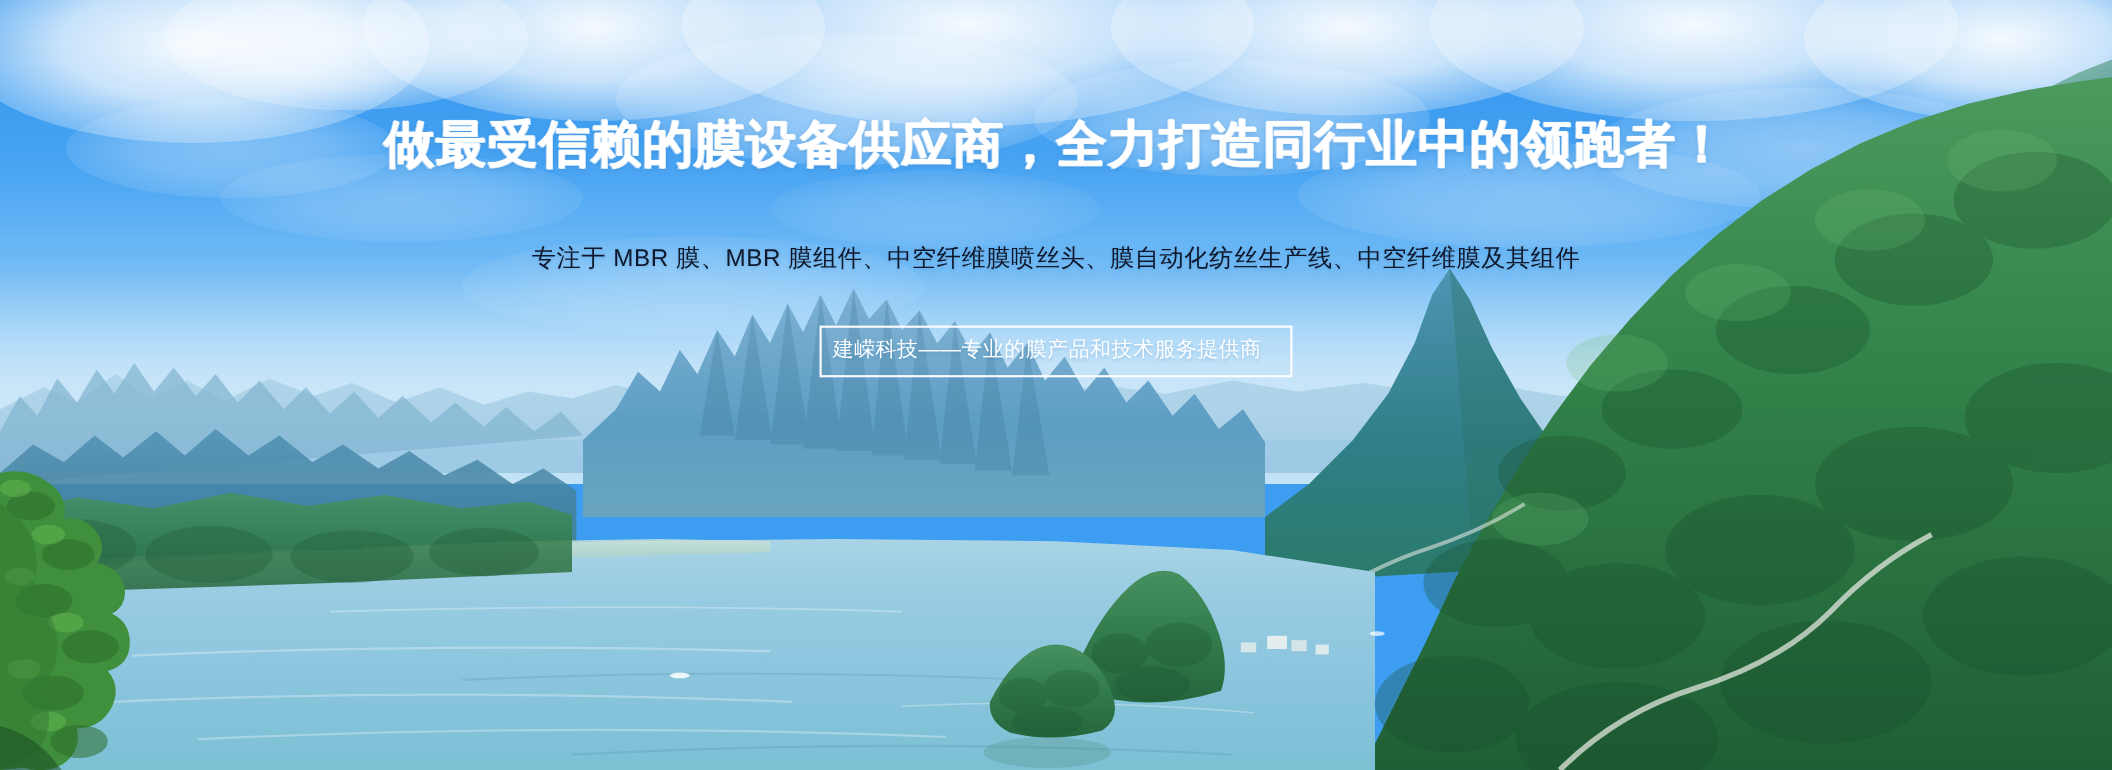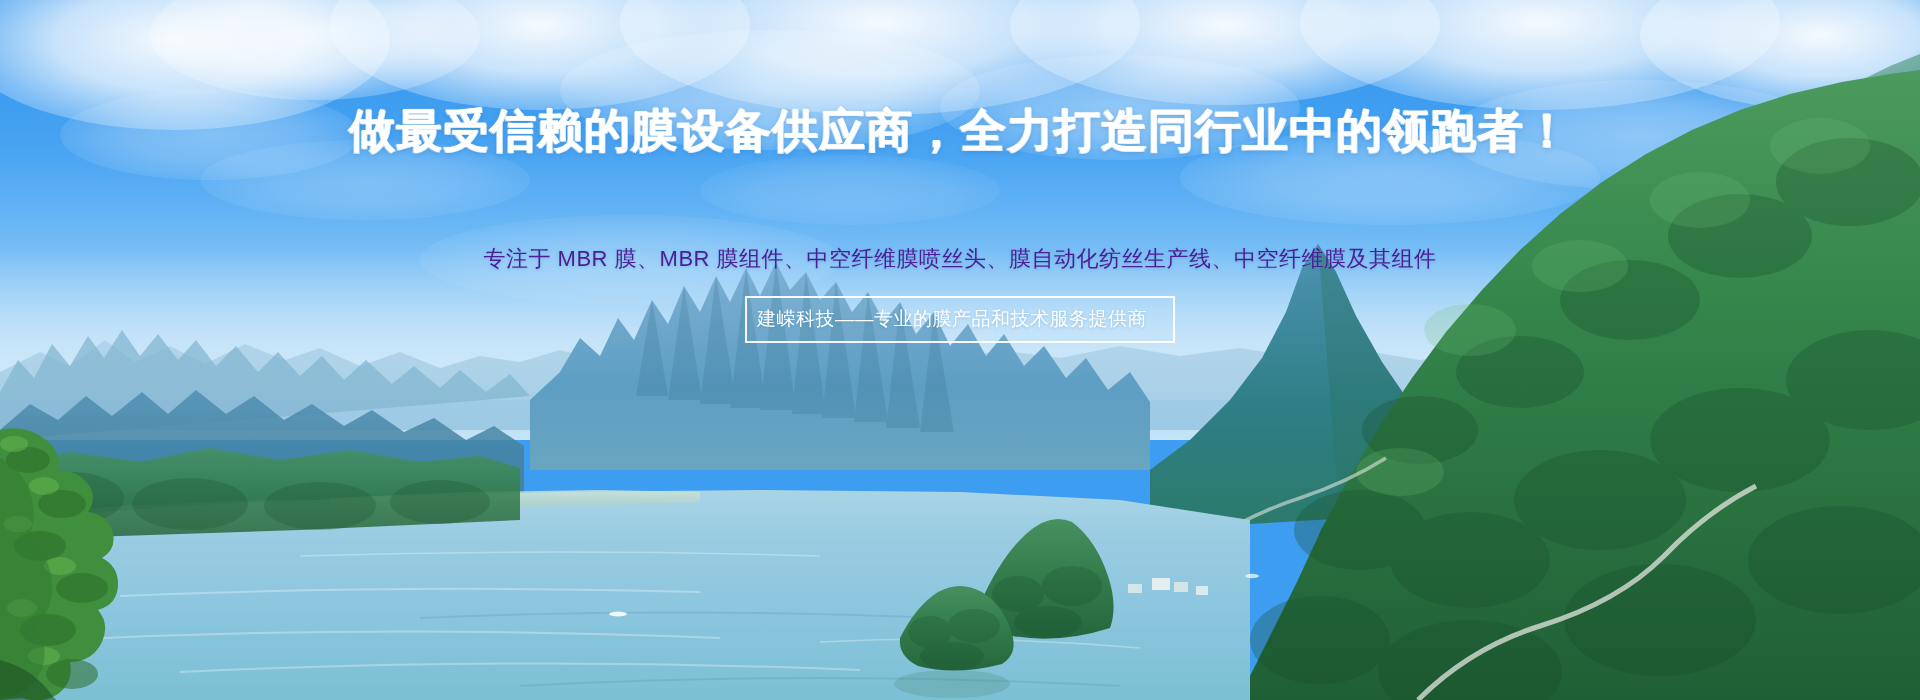--- a/index.html
+++ b/index.html
@@ -106,25 +106,24 @@
     white-space: nowrap;
   }
 
   .subline {
     position: absolute;
     left: 0; top: 220px;
     width: 1920px;
     font-size: 22px;
     line-height: 30px;
     font-weight: normal;
-    color: #4c1d95;
+    color: #0f172a;
     letter-spacing: 0.5px;
     text-shadow: 0 1px 3px rgba(50,120,180,0.30);
     white-space: nowrap;
-    margin-top: 24px;
   }
 
   .tagbox-wrap {
     position: absolute;
     left: 0; top: 296px;
     width: 1920px;
     display: flex;
     justify-content: center;
   }
   .tagbox {

